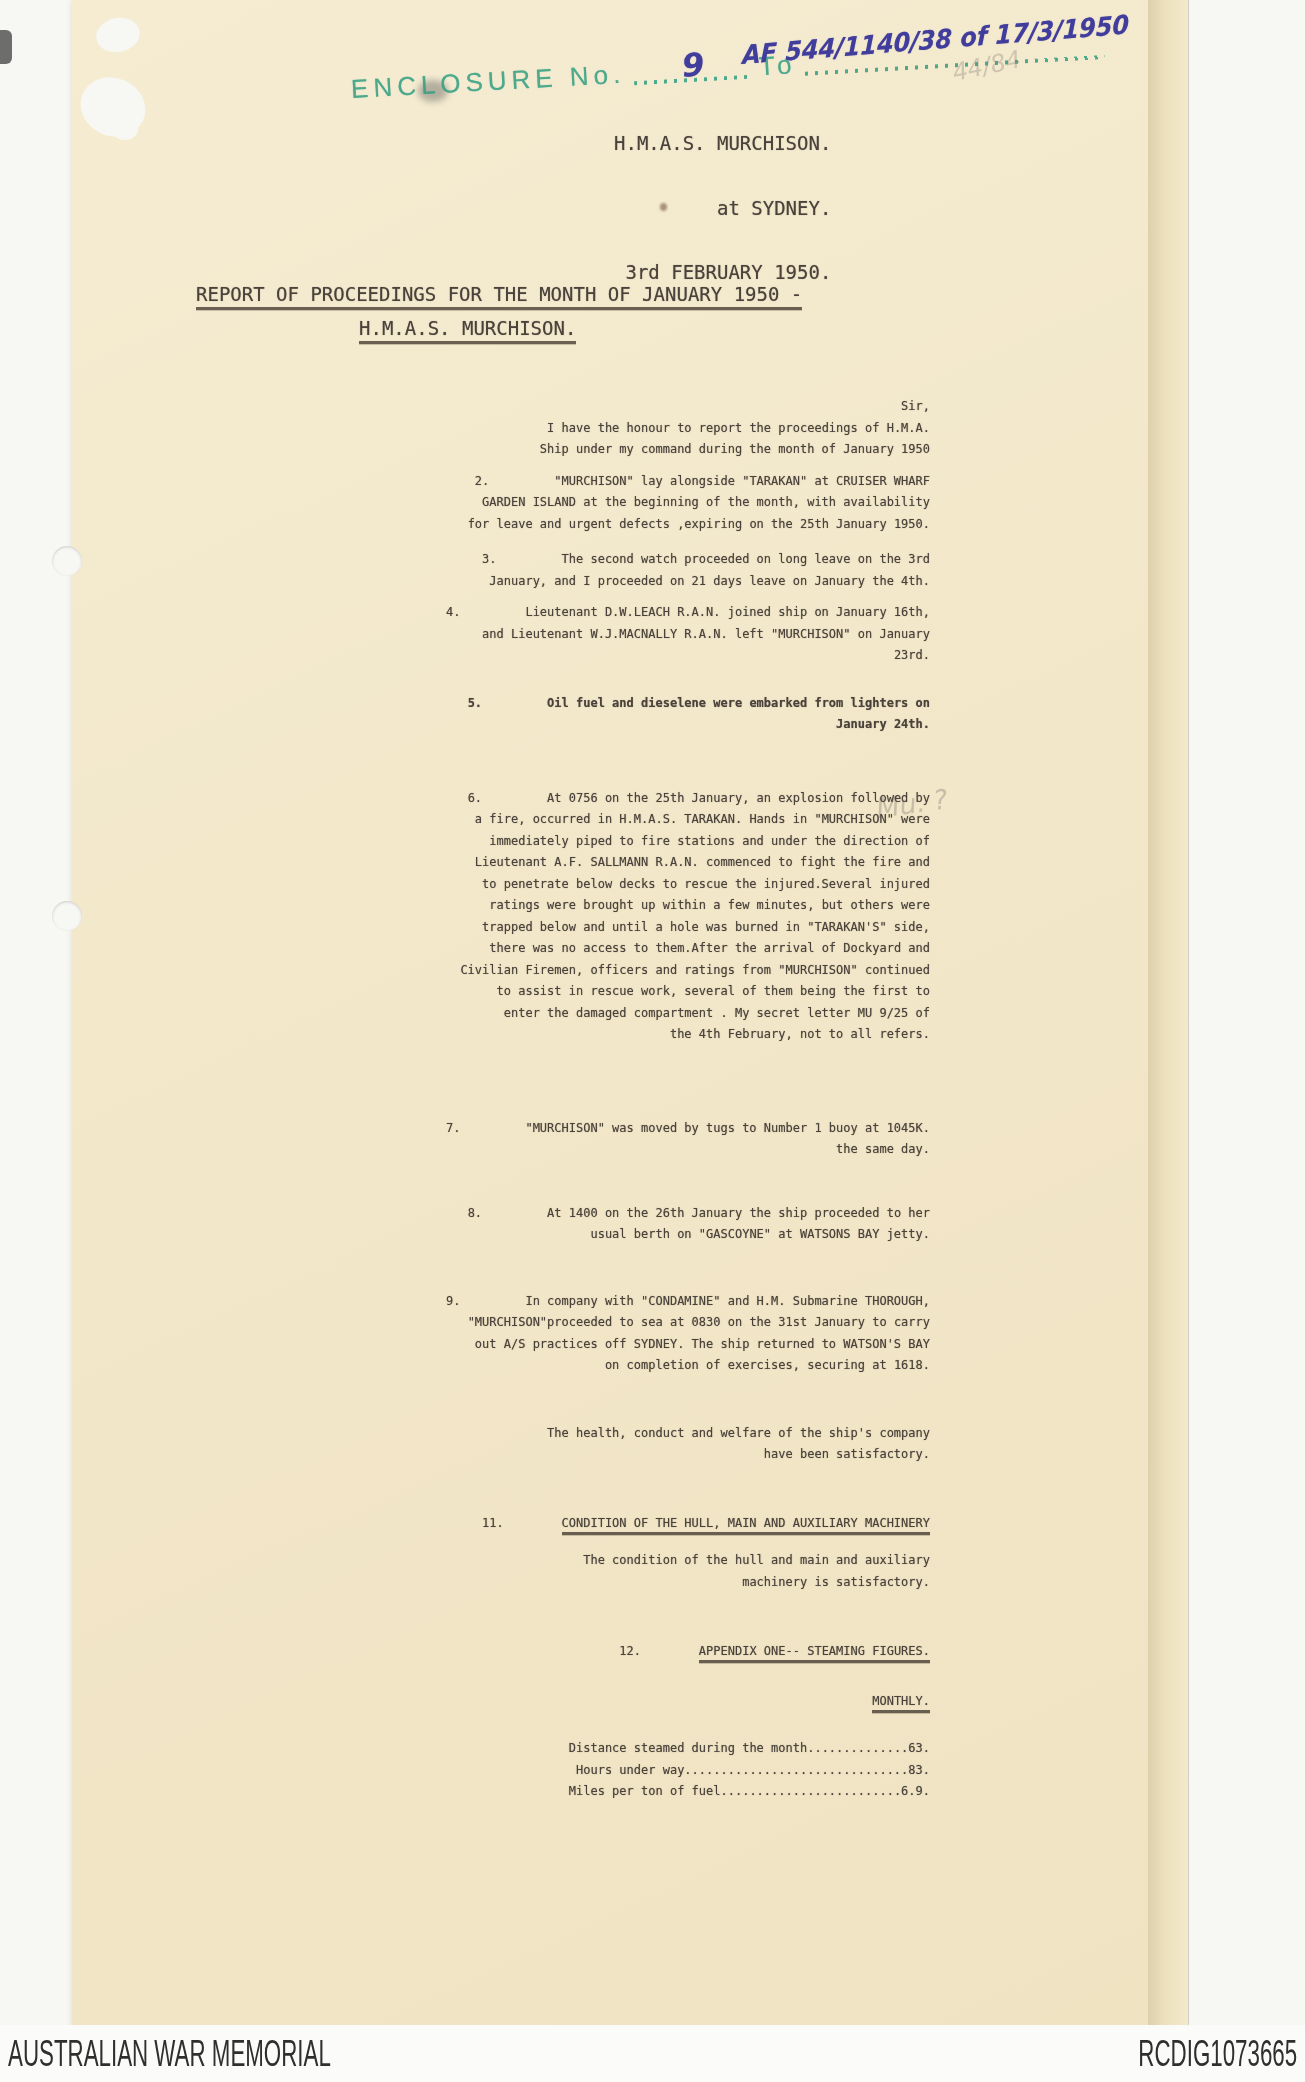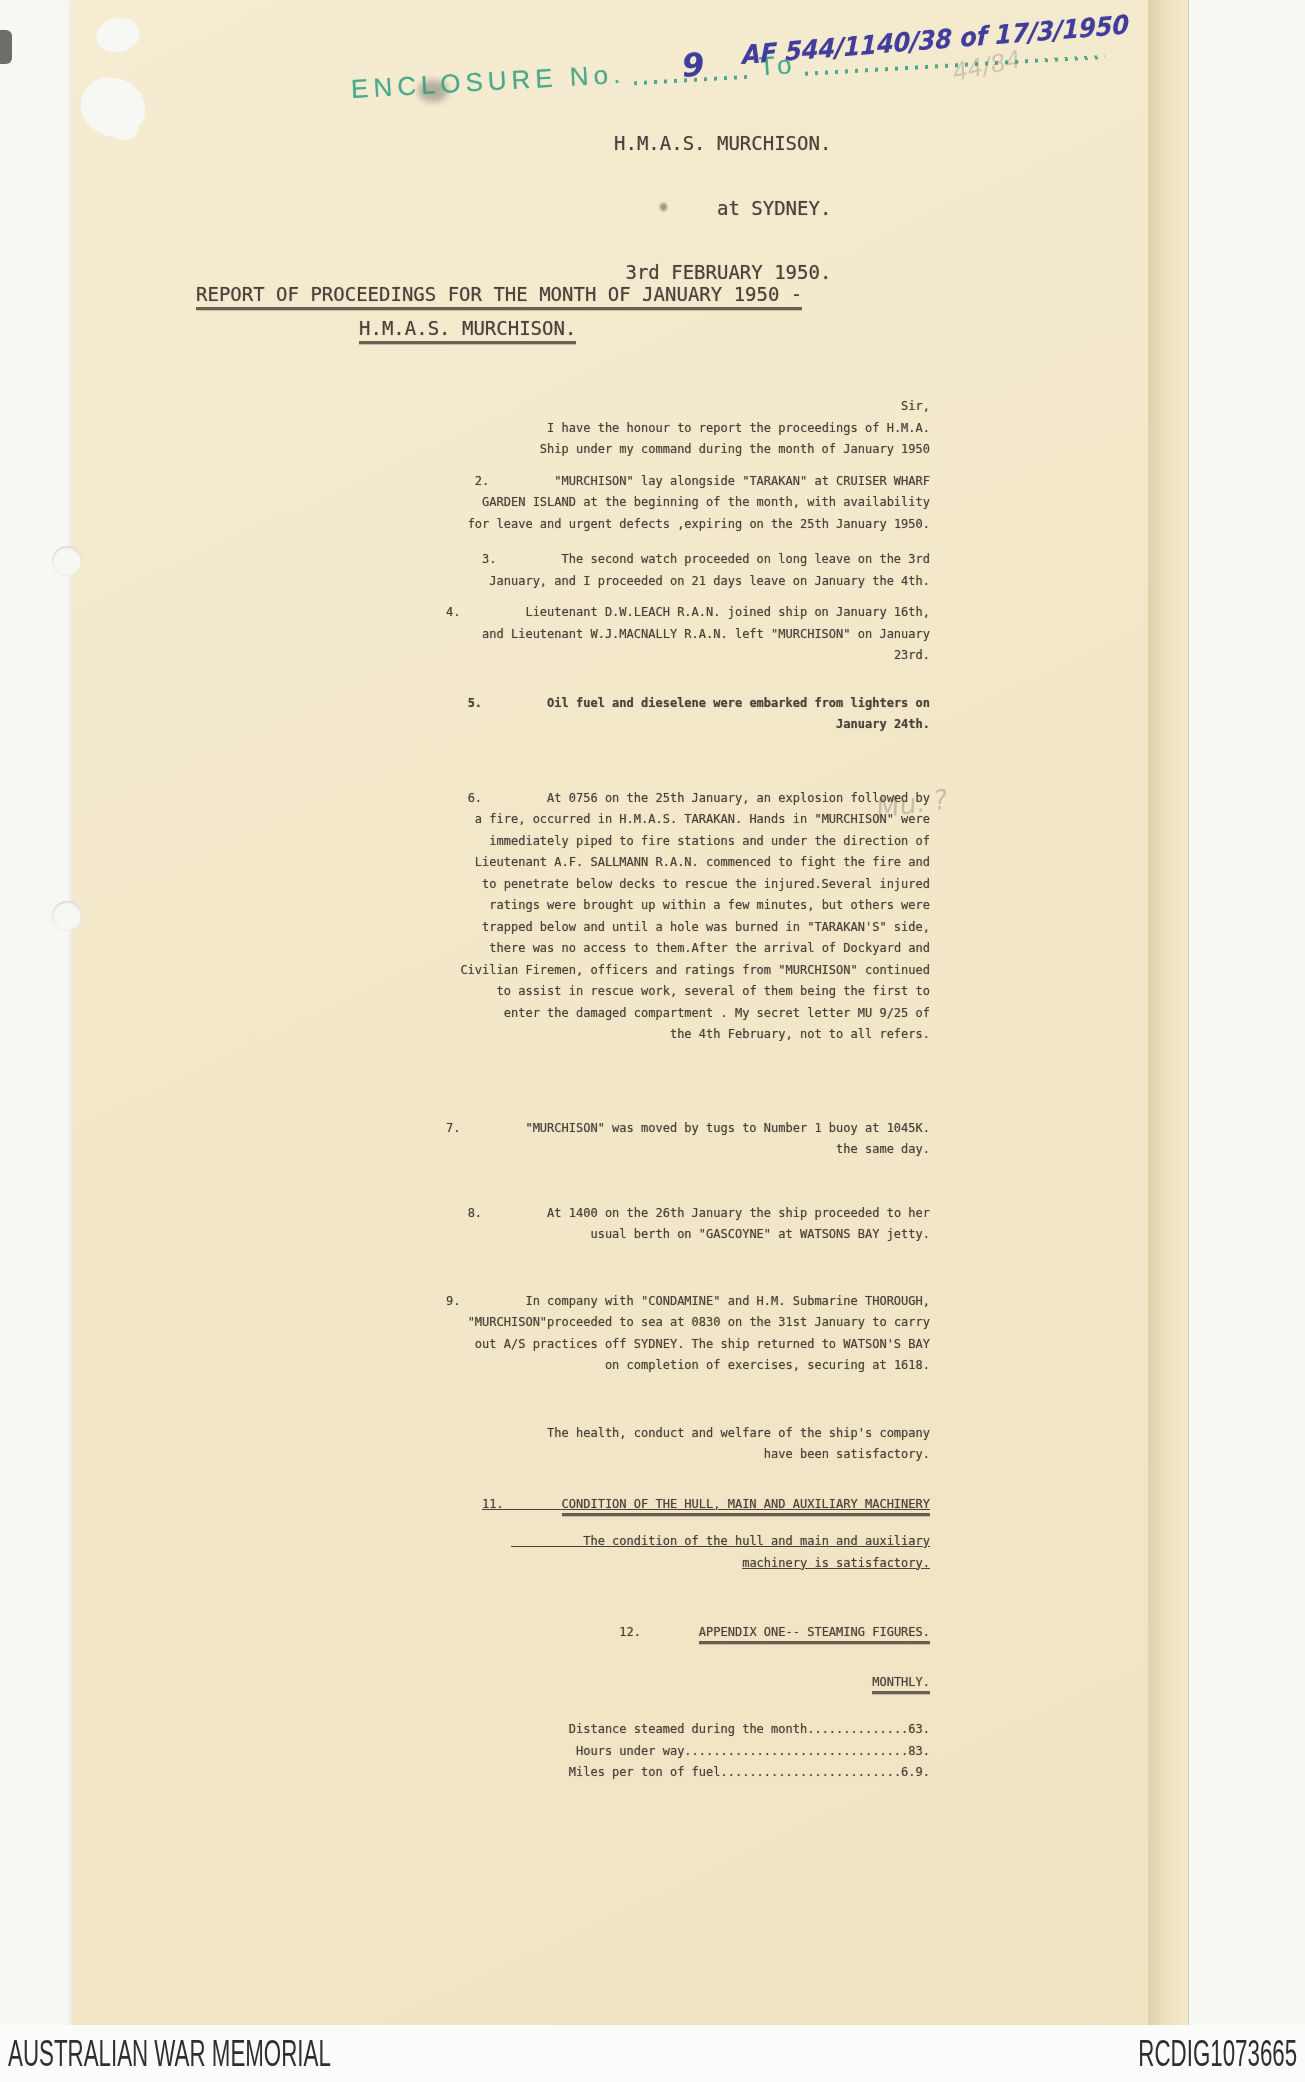--- a/index.html
+++ b/index.html
@@ -60,21 +60,21 @@
   .typed-header{position:absolute;left:614px;top:90px;font-size:19px;line-height:21.5px;white-space:pre;}
   .typed-header .hl2{padding-left:25px;}
   .report-title{position:absolute;left:196px;top:283px;font-size:19px;line-height:22px;white-space:nowrap;}
   .u{border-bottom:3px solid rgba(66,58,48,.78);padding-bottom:2px;
      box-shadow:0 1px 0 rgba(66,58,48,.25);}
   .report-title .t2{margin-top:12px;margin-left:163px;width:-moz-fit-content;width:fit-content;}
   .content{position:absolute;left:140px;top:396px;width:790px;font-size:12px;line-height:21.5px;}
   .para{white-space:pre;}
   .p0{margin-top:0;} .p1{margin-top:10px;} .p2{margin-top:14px;} .p3{margin-top:10px;}
   .p4{margin-top:26px;font-weight:bold;} .p5{margin-top:52px;} .p6{margin-top:72px;} .p7{margin-top:42px;}
-  .p8{margin-top:45px;} .p9{margin-top:46px;} .p10{margin-top:28px;text-decoration:underline;} .p11{margin-top:48px;}
+  .p8{margin-top:45px;} .p9{margin-top:46px;} .p10{margin-top:47px;} .p11{margin-top:48px;}
   .para .body{margin-top:16px;white-space:pre;}
   .para .sub{margin-top:28px;white-space:pre;}
   .p11 .body{margin-top:26px;}
   
   .footer{
     position:absolute;left:0;bottom:0;width:1305px;height:57px;
     background:#fbfbf9;display:flex;align-items:center;justify-content:space-between;
     font-family:"Liberation Sans",sans-serif;color:#2f2f2e;
   }
   .footer .left{font-size:36px;transform:scaleX(.62);transform-origin:left center;margin-left:8px;letter-spacing:0;}

